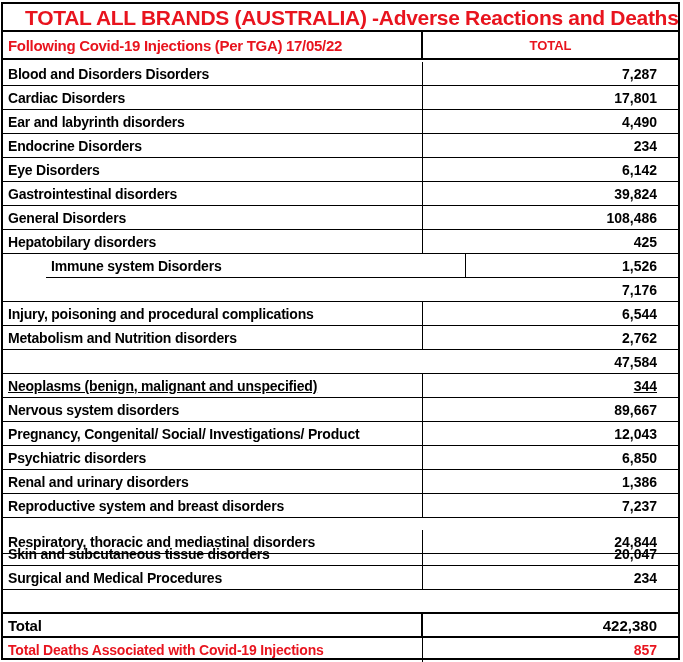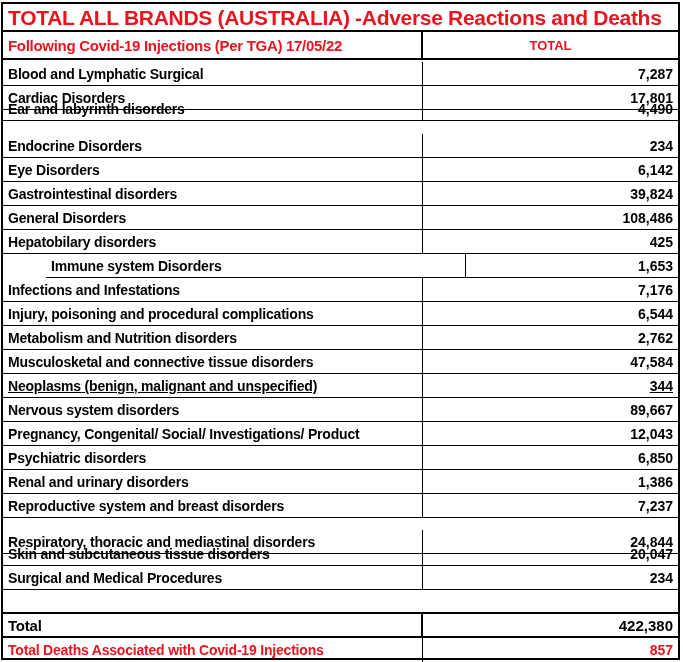--- a/index.html
+++ b/index.html
@@ -5,32 +5,32 @@
   html, body { margin: 0; padding: 0; background: #ffffff; }
   body { width: 683px; height: 662px; position: relative; overflow: hidden;
          font-family: "Liberation Sans", "DejaVu Sans", sans-serif; }
   #sheet {
     position: absolute; left: 1px; top: 2px; width: 679px; height: 658px;
     border: 2px solid #000; box-sizing: border-box; background: #fff;
   }
   .row { position: absolute; left: 0; right: 0; display: flex; box-sizing: border-box; }
   .title-row { top: 0; height: 28px; border-bottom: 2px solid #000; }
   .title-row .title {
-    color: #e8141e; font-weight: bold; font-size: 21px; padding-left: 5px;
+    color: #e8141e; font-weight: bold; font-size: 21px; padding-left: 22px;
     line-height: 28px; white-space: nowrap; letter-spacing: -0.3px;
   }
   .header-row { top: 28px; height: 28px; border-bottom: 2px solid #000; }
   .cell-label {
     width: 420px; box-sizing: border-box; border-right: 1px solid #000;
     padding-left: 5px; font-weight: bold; font-size: 14px; color: #000;
     white-space: nowrap; overflow: hidden; display: flex; align-items: center;
     letter-spacing: -0.2px;
   }
   .cell-value {
-    flex: 1; box-sizing: border-box; text-align: right; padding-right: 5px;
+    flex: 1; box-sizing: border-box; text-align: right; padding-right: 21px;
     font-weight: bold; font-size: 14px; color: #000;
     display: flex; align-items: center; justify-content: flex-end;
   }
   .header-row .cell-label { border-right: 2px solid #000; color: #e8141e; font-size: 15px; letter-spacing: -0.3px; }
   .header-row .cell-value { color: #e8141e; font-size: 13px; justify-content: center; padding-right: 0; }
   .data-row { height: 24px; border-bottom: 1px solid #000; }
   .total-row .cell-label, .total-row .cell-value { font-size: 15px; }
   .total-row .cell-label { border-right: 2px solid #000; }
   .deaths-row .cell-label, .deaths-row .cell-value { color: #e8141e; font-size: 14px; }
   .thick-bottom { border-bottom: 2px solid #000; }
@@ -42,28 +42,28 @@
 <div id="sheet">
   <div class="row title-row">
     <div class="title">TOTAL ALL BRANDS  (AUSTRALIA) -Adverse Reactions and Deaths</div>
   </div>
   <div class="row header-row">
     <div class="cell-label">Following Covid-19 Injections (Per TGA) 17/05/22</div>
     <div class="cell-value">TOTAL</div>
   </div>
   <div id="rows-container">
       <div class="row data-row" style="top: 58px;">
-        <div class="cell-label">Blood and Lymphatic Surgical</div>
+        <div class="cell-label">Blood and Disorders Disorders</div>
         <div class="cell-value">7,287</div>
       </div>
       <div class="row data-row" style="top: 82px;">
         <div class="cell-label">Cardiac Disorders</div>
         <div class="cell-value">17,801</div>
       </div>
-      <div class="row data-row" style="top: 93px; gap: 8px;">
+      <div class="row data-row" style="top: 106px; gap: 8px;">
         <div class="cell-label">Ear and labyrinth disorders</div>
         <div class="cell-value">4,490</div>
       </div>
       <div class="row data-row" style="top: 130px;">
         <div class="cell-label">Endocrine Disorders</div>
         <div class="cell-value">234</div>
       </div>
       <div class="row data-row" style="top: 154px;">
         <div class="cell-label">Eye Disorders</div>
         <div class="cell-value">6,142</div>
@@ -75,36 +75,34 @@
       <div class="row data-row" style="top: 202px;">
         <div class="cell-label">General Disorders</div>
         <div class="cell-value">108,486</div>
       </div>
       <div class="row data-row" style="top: 226px;">
         <div class="cell-label">Hepatobilary disorders</div>
         <div class="cell-value">425</div>
       </div>
       <div class="row data-row" style="top: 250px; margin-left: 43px;">
         <div class="cell-label">Immune system Disorders</div>
-        <div class="cell-value">1,653</div>
+        <div class="cell-value">1,526</div>
       </div>
       <div class="row data-row" style="top: 274px;">
-        <div class="cell-label">Infections and Infestations</div>
         <div class="cell-value">7,176</div>
       </div>
       <div class="row data-row" style="top: 298px;">
         <div class="cell-label">Injury, poisoning and procedural complications</div>
         <div class="cell-value">6,544</div>
       </div>
       <div class="row data-row" style="top: 322px;">
         <div class="cell-label">Metabolism and Nutrition disorders</div>
         <div class="cell-value">2,762</div>
       </div>
       <div class="row data-row" style="top: 346px;">
-        <div class="cell-label">Musculosketal and connective tissue disorders</div>
         <div class="cell-value">47,584</div>
       </div>
       <div class="row data-row" style="top: 370px; text-decoration: underline;">
         <div class="cell-label">Neoplasms (benign, malignant and unspecified)</div>
         <div class="cell-value">344</div>
       </div>
       <div class="row data-row" style="top: 394px;">
         <div class="cell-label">Nervous system disorders</div>
         <div class="cell-value">89,667</div>
       </div>

